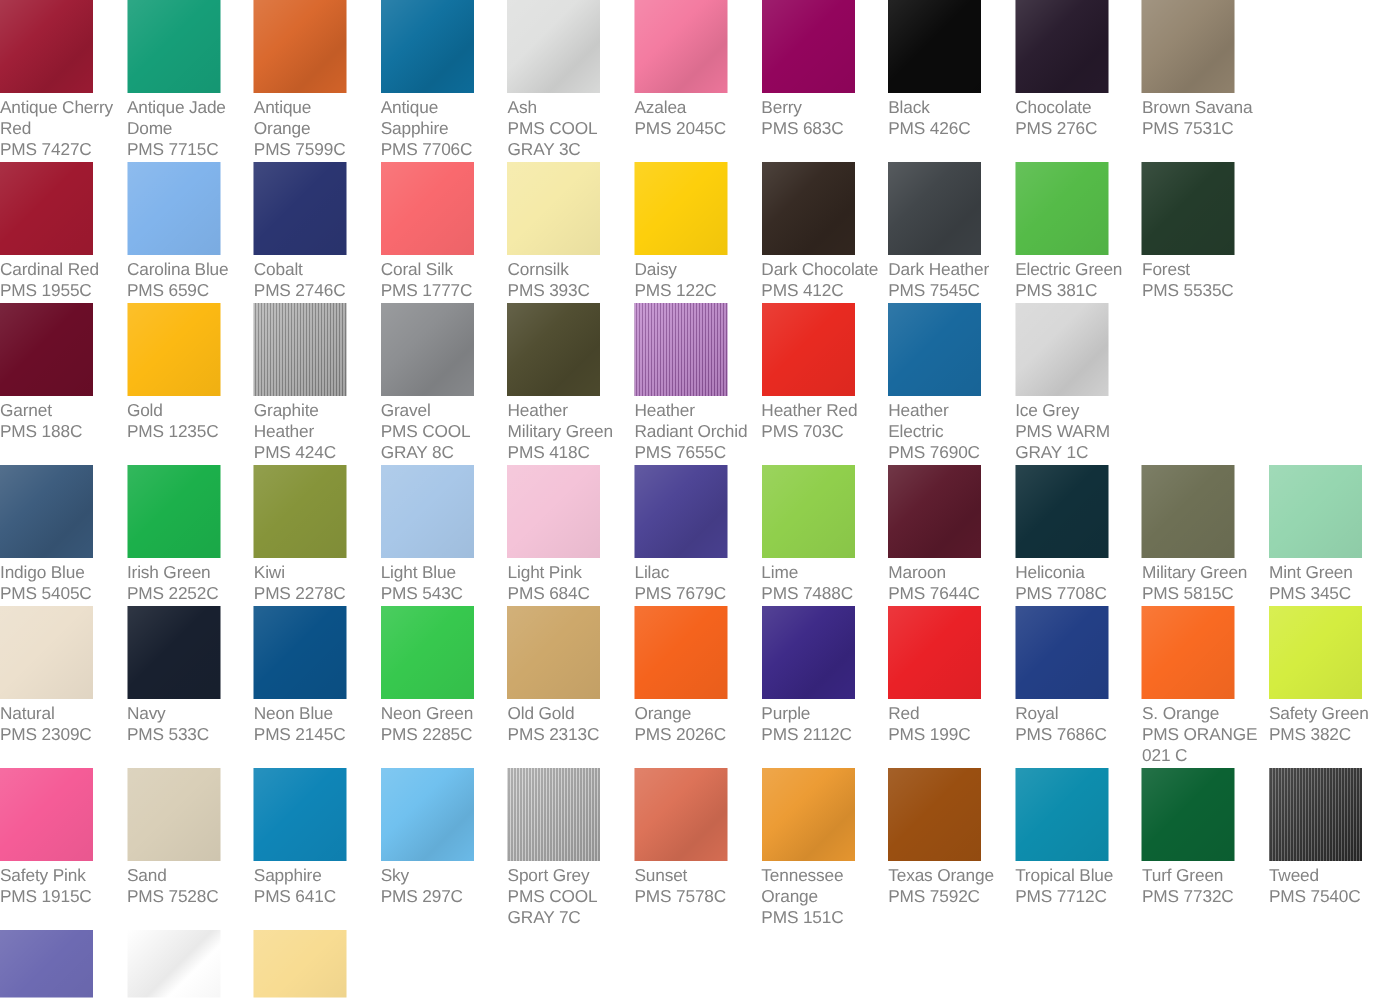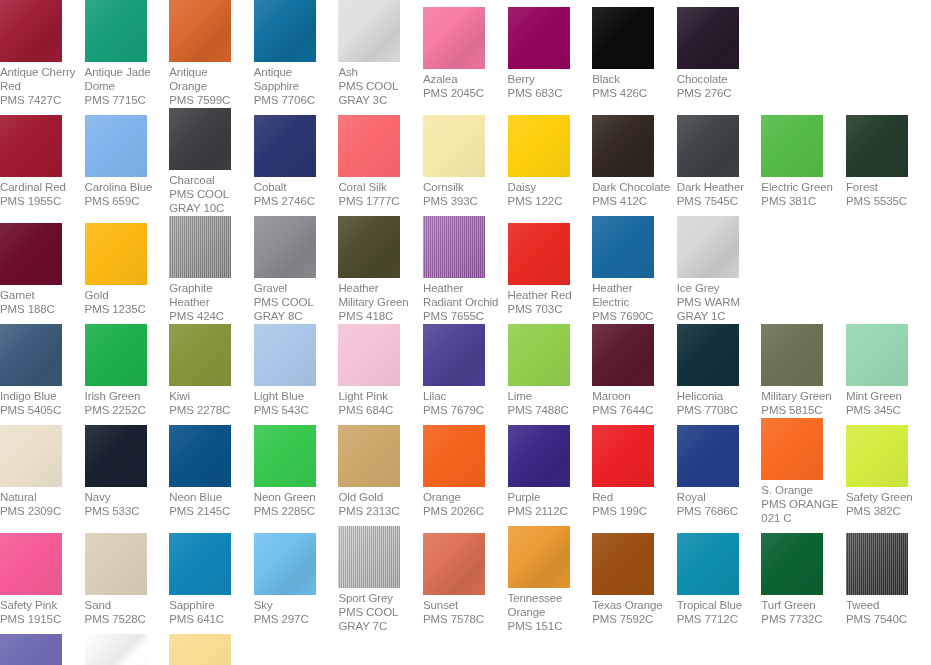--- a/index.html
+++ b/index.html
@@ -38,21 +38,21 @@
   }
   .swatch-name {
     margin-top: 3px;
   }
   .grid-rows {
     display: flex;
     flex-direction: column;
   }
   .grid-row {
     display: flex;
-    align-items: center;
+    align-items: flex-start;
   }
 </style>
 </head>
 <body>
 
 <div id="color-chart">
   <div class="grid-rows" id="rows-container">
       <div class="grid-row">
         <div class="swatch-cell">
           <span class="swatch-chip" style="background: linear-gradient(135deg, rgba(255, 255, 255, 0.13) 0%, rgba(255, 255, 255, 0.02) 38%, rgba(0, 0, 0, 0.1) 72%, rgba(0, 0, 0, 0.03) 100%), rgb(158, 27, 52);"></span>
@@ -92,36 +92,36 @@
         <div class="swatch-cell">
           <span class="swatch-chip" style="background: linear-gradient(135deg, rgba(255, 255, 255, 0.1) 0%, rgba(255, 255, 255, 0) 45%, rgba(0, 0, 0, 0.05) 100%), rgb(11, 11, 11);"></span>
           <span class="swatch-name">Black</span>
           <span class="swatch-code">PMS 426C</span>
         </div>
         <div class="swatch-cell">
           <span class="swatch-chip" style="background: linear-gradient(135deg, rgba(255, 255, 255, 0.13) 0%, rgba(255, 255, 255, 0.02) 38%, rgba(0, 0, 0, 0.1) 72%, rgba(0, 0, 0, 0.03) 100%), rgb(39, 26, 44);"></span>
           <span class="swatch-name">Chocolate</span>
           <span class="swatch-code">PMS 276C</span>
         </div>
+        <div class="swatch-cell">
+          <span class="swatch-chip" style="background: linear-gradient(135deg, rgba(255, 255, 255, 0.13) 0%, rgba(255, 255, 255, 0.02) 38%, rgba(0, 0, 0, 0.1) 72%, rgba(0, 0, 0, 0.03) 100%), rgb(148, 133, 111);"></span>
+          <span class="swatch-name">Brown Savana</span>
+          <span class="swatch-code">PMS 7531C</span>
+        </div>
       </div>
       <div class="grid-row">
         <div class="swatch-cell">
           <span class="swatch-chip" style="background: linear-gradient(135deg, rgba(255, 255, 255, 0.1) 0%, rgba(255, 255, 255, 0) 45%, rgba(0, 0, 0, 0.05) 100%), rgb(160, 25, 48);"></span>
           <span class="swatch-name">Cardinal Red</span>
           <span class="swatch-code">PMS 1955C</span>
         </div>
         <div class="swatch-cell">
           <span class="swatch-chip" style="background: linear-gradient(135deg, rgba(255, 255, 255, 0.1) 0%, rgba(255, 255, 255, 0) 45%, rgba(0, 0, 0, 0.05) 100%), rgb(129, 180, 236);"></span>
           <span class="swatch-name">Carolina Blue</span>
           <span class="swatch-code">PMS 659C</span>
-        </div>
-        <div class="swatch-cell">
-          <span class="swatch-chip" style="background: linear-gradient(135deg, rgba(255, 255, 255, 0.13) 0%, rgba(255, 255, 255, 0.02) 38%, rgba(0, 0, 0, 0.1) 72%, rgba(0, 0, 0, 0.03) 100%), rgb(62, 63, 67);"></span>
-          <span class="swatch-name">Charcoal</span>
-          <span class="swatch-code">PMS COOL GRAY 10C</span>
         </div>
         <div class="swatch-cell">
           <span class="swatch-chip" style="background: linear-gradient(135deg, rgba(255, 255, 255, 0.1) 0%, rgba(255, 255, 255, 0) 45%, rgba(0, 0, 0, 0.05) 100%), rgb(43, 53, 113);"></span>
           <span class="swatch-name">Cobalt</span>
           <span class="swatch-code">PMS 2746C</span>
         </div>
         <div class="swatch-cell">
           <span class="swatch-chip" style="background: linear-gradient(135deg, rgba(255, 255, 255, 0.1) 0%, rgba(255, 255, 255, 0) 45%, rgba(0, 0, 0, 0.05) 100%), rgb(249, 105, 110);"></span>
           <span class="swatch-name">Coral Silk</span>
           <span class="swatch-code">PMS 1777C</span>

